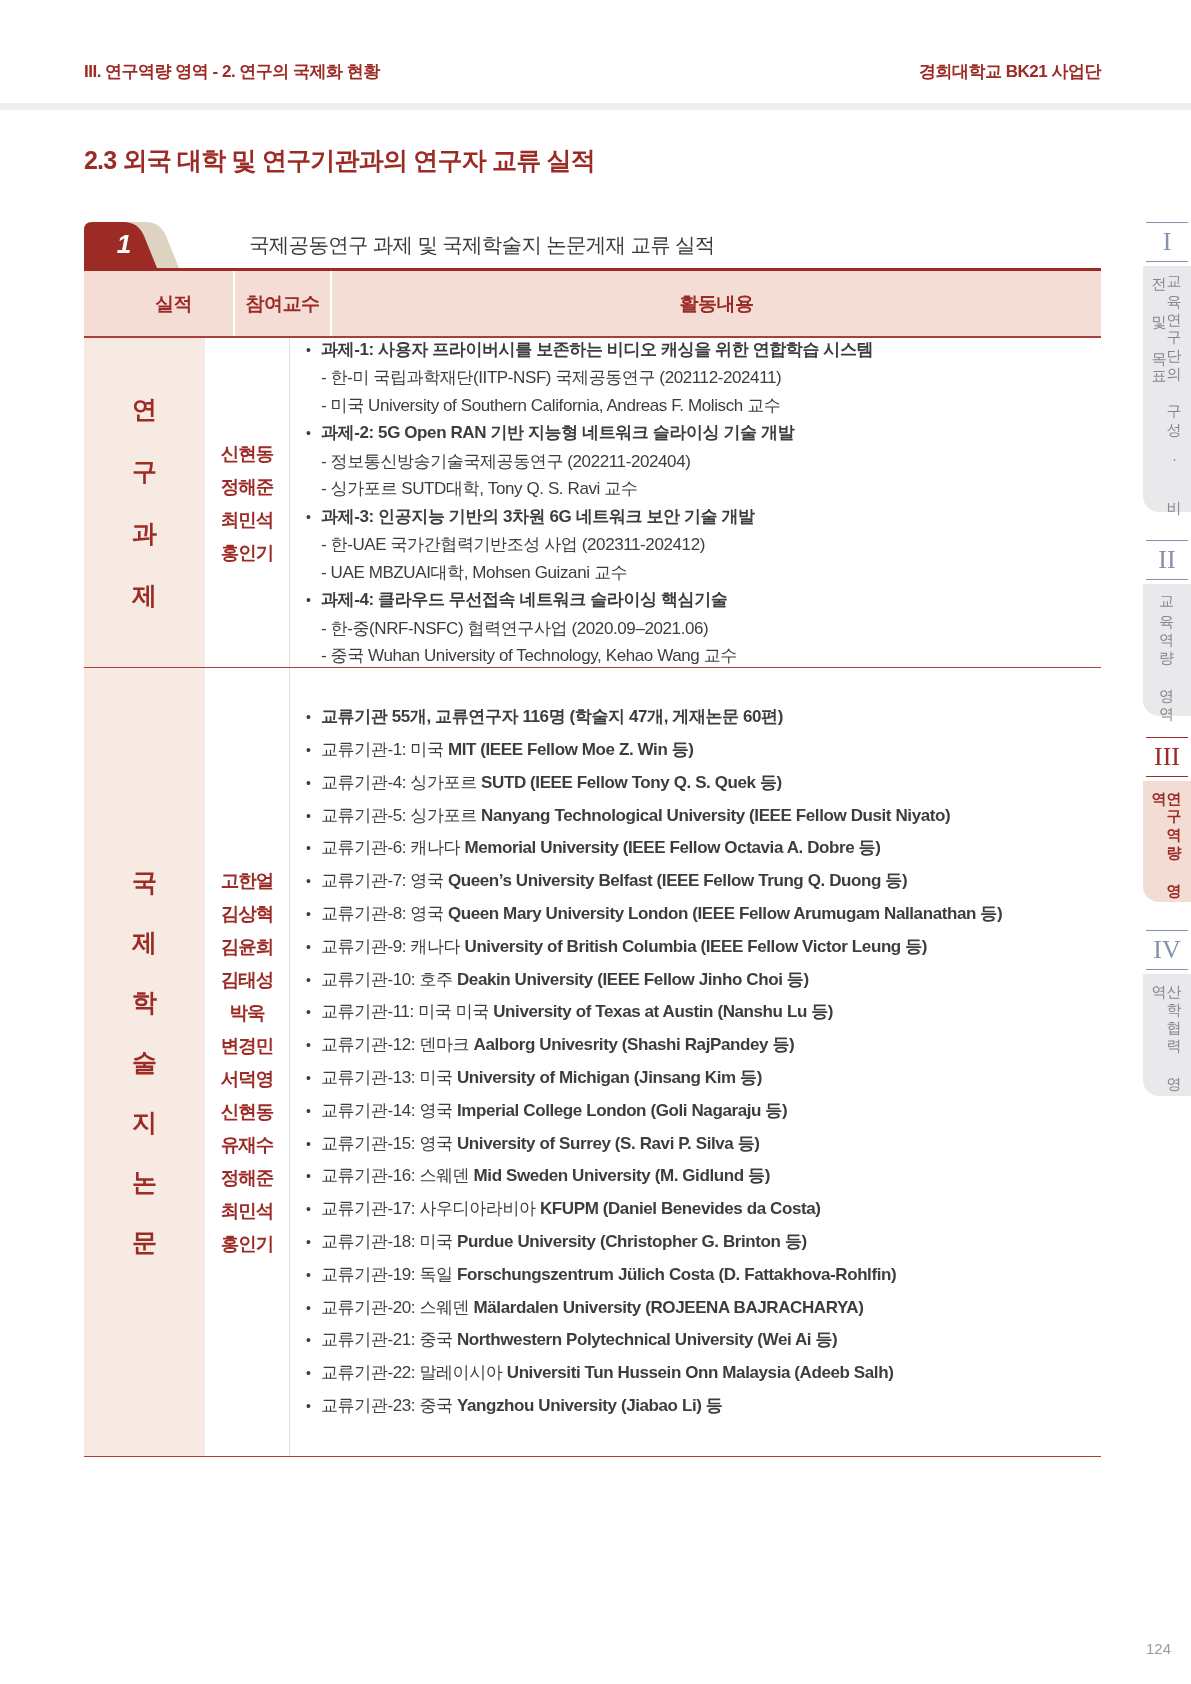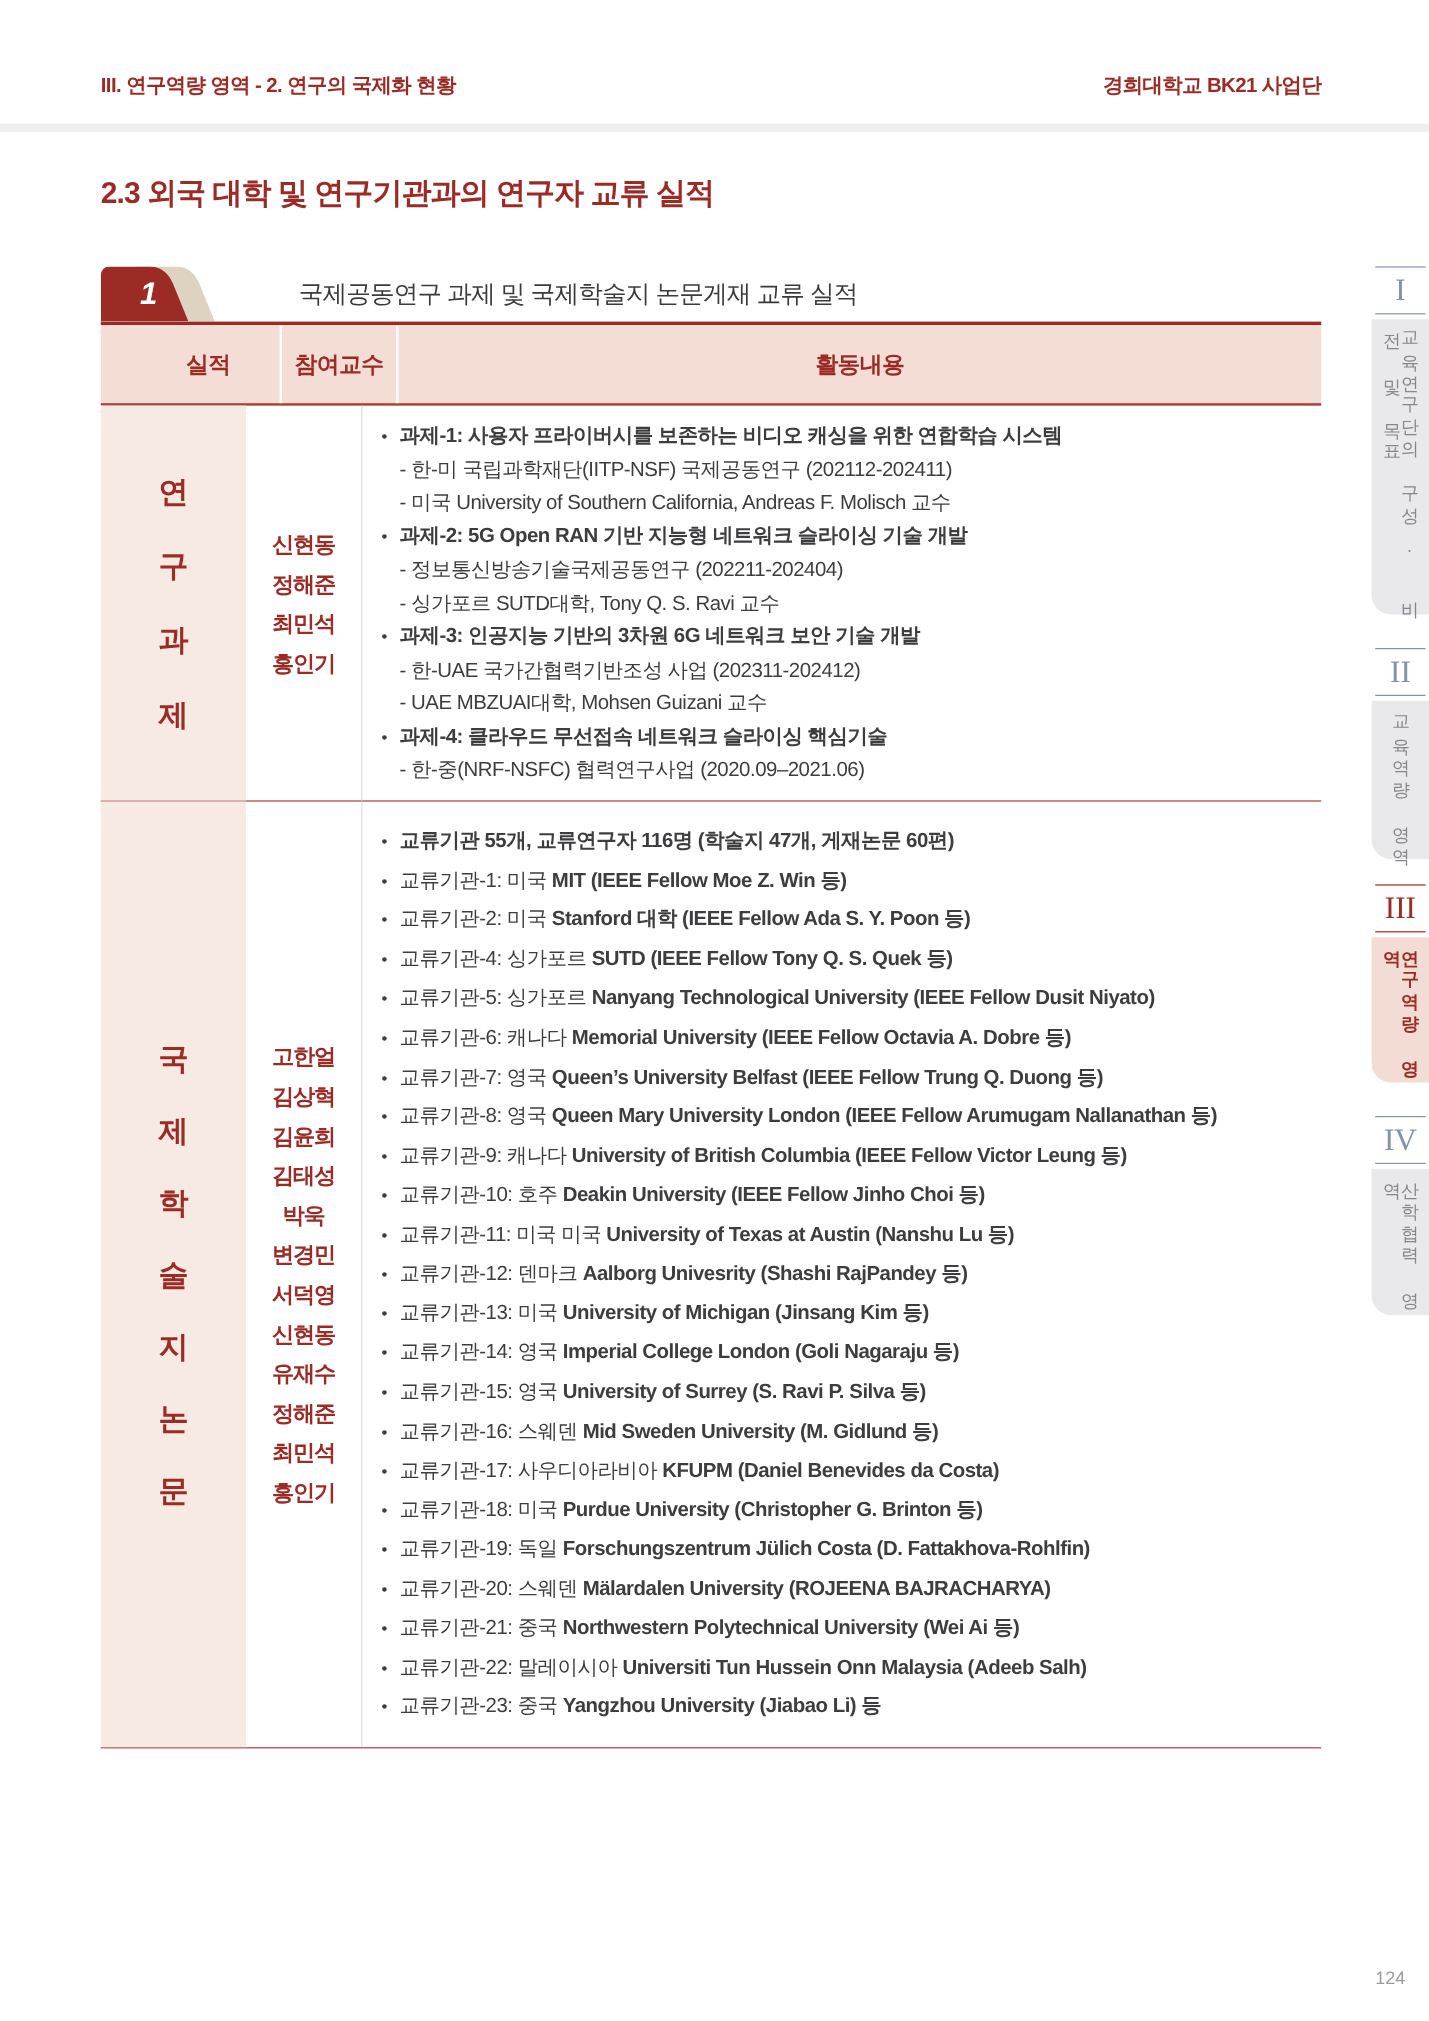--- a/index.html
+++ b/index.html
@@ -36,21 +36,21 @@
   .th3{flex:1;}
   .trow{display:flex;box-sizing:border-box;}
   .trow.r1{height:330px;border-bottom:1px solid var(--line_red);}
   .trow.r2{height:788px;}
   .cat-cell{width:121px;background:var(--category_bg);display:flex;align-items:center;
             justify-content:center;box-sizing:border-box;}
   .cat-chars{display:flex;flex-direction:column;text-align:center;color:var(--brand_red);
              font-weight:bold;font-size:25px;}
   .r1 .cat-chars{gap:29px;}
   .r2 .cat-chars{gap:27px;}
-  .prof-cell{width:97px;display:flex;align-items:center;justify-content:center;
+  .prof-cell{width:85px;display:flex;align-items:center;justify-content:center;
              border-right:1px solid #e6dcd7;box-sizing:border-box;}
   .prof-list{text-align:center;color:var(--brand_red);font-weight:bold;font-size:18.5px;
              line-height:33px;letter-spacing:-1px;}
   .content-cell{flex:1;display:flex;flex-direction:column;justify-content:center;
                 padding-left:16px;box-sizing:border-box;overflow:hidden;}
   .item{font-size:17px;color:#3d3d3f;letter-spacing:-0.4px;white-space:nowrap;}
   .r1 .item{line-height:27.5px;}
   .r2 .item{line-height:32.8px;}
   .item .bullet{display:inline-block;width:15px;color:#3d3d3f;font-size:14px;}
   .item.sub{padding-left:15px;}
@@ -125,20 +125,21 @@
             <div class="item sub">- 한-미 국립과학재단(IITP-NSF) 국제공동연구 (202112-202411)</div>
             <div class="item sub">- 미국 University of Southern California, Andreas F. Molisch 교수</div>
             <div class="item main"><span class="bullet">•</span><span class="bold">과제-2: 5G Open RAN 기반 지능형 네트워크 슬라이싱 기술 개발</span></div>
             <div class="item sub">- 정보통신방송기술국제공동연구 (202211-202404)</div>
             <div class="item sub">- 싱가포르 SUTD대학, Tony Q. S. Ravi 교수</div>
             <div class="item main"><span class="bullet">•</span><span class="bold">과제-3: 인공지능 기반의 3차원 6G 네트워크 보안 기술 개발</span></div>
             <div class="item sub">- 한-UAE 국가간협력기반조성 사업 (202311-202412)</div>
             <div class="item sub">- UAE MBZUAI대학, Mohsen Guizani 교수</div>
             <div class="item main"><span class="bullet">•</span><span class="bold">과제-4: 클라우드 무선접속 네트워크 슬라이싱 핵심기술</span></div>
             <div class="item sub">- 한-중(NRF-NSFC) 협력연구사업 (2020.09–2021.06)</div>
+            <div class="item sub">- 중국 Wuhan University of Technology, Kehao Wang 교수</div>
           </div>
       </div>
     </div>
 
     <div class="trow r2">
       <div class="cat-cell">
         <div class="cat-chars">
             <div>국</div>
             <div>제</div>
             <div>학</div>
@@ -161,21 +162,20 @@
             <div>유재수</div>
             <div>정해준</div>
             <div>최민석</div>
             <div>홍인기</div>
           </div>
       </div>
       <div class="content-cell">
         <div>
             <div class="item main"><span class="bullet">•</span><span class="bold">교류기관 55개, 교류연구자 116명 (학술지 47개, 게재논문 60편)</span></div>
             <div class="item split"><span class="bullet">•</span><span>교류기관-1: 미국 </span><span class="bold">MIT (IEEE Fellow Moe Z. Win 등)</span></div>
-            <div class="item split"><span class="bullet">•</span><span>교류기관-2: 미국 </span><span class="bold">Stanford 대학 (IEEE Fellow Ada S. Y. Poon 등)</span></div>
             <div class="item split"><span class="bullet">•</span><span>교류기관-4: 싱가포르 </span><span class="bold">SUTD (IEEE Fellow Tony Q. S. Quek 등)</span></div>
             <div class="item split"><span class="bullet">•</span><span>교류기관-5: 싱가포르 </span><span class="bold">Nanyang Technological University (IEEE Fellow Dusit Niyato)</span></div>
             <div class="item split"><span class="bullet">•</span><span>교류기관-6: 캐나다 </span><span class="bold">Memorial University (IEEE Fellow Octavia A. Dobre 등)</span></div>
             <div class="item split"><span class="bullet">•</span><span>교류기관-7: 영국 </span><span class="bold">Queen’s University Belfast (IEEE Fellow Trung Q. Duong 등)</span></div>
             <div class="item split"><span class="bullet">•</span><span>교류기관-8: 영국 </span><span class="bold">Queen Mary University London (IEEE Fellow Arumugam Nallanathan 등)</span></div>
             <div class="item split"><span class="bullet">•</span><span>교류기관-9: 캐나다 </span><span class="bold">University of British Columbia (IEEE Fellow Victor Leung 등)</span></div>
             <div class="item split"><span class="bullet">•</span><span>교류기관-10: 호주 </span><span class="bold">Deakin University (IEEE Fellow Jinho Choi 등)</span></div>
             <div class="item split"><span class="bullet">•</span><span>교류기관-11: 미국 미국 </span><span class="bold">University of Texas at Austin (Nanshu Lu 등)</span></div>
             <div class="item split"><span class="bullet">•</span><span>교류기관-12: 덴마크 </span><span class="bold">Aalborg Univesrity (Shashi RajPandey 등)</span></div>
             <div class="item split"><span class="bullet">•</span><span>교류기관-13: 미국 </span><span class="bold">University of Michigan (Jinsang Kim 등)</span></div>

